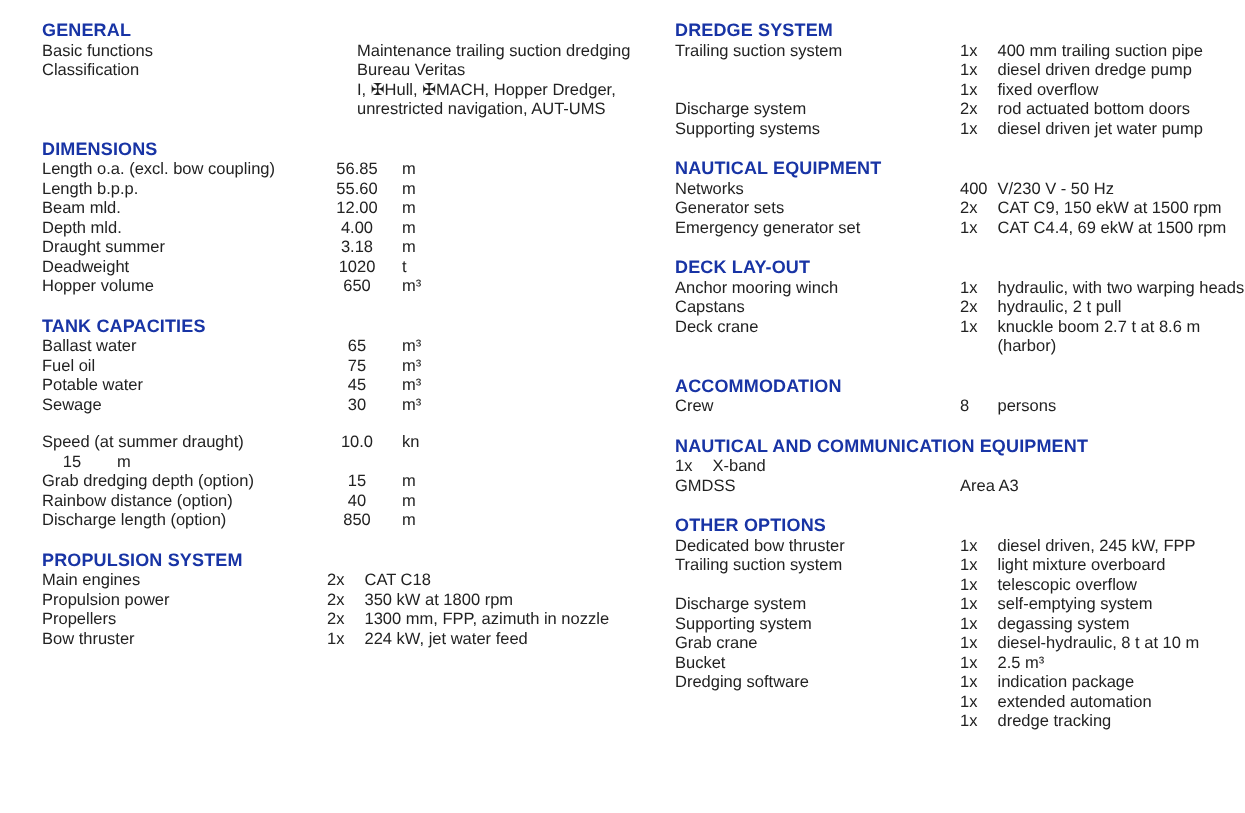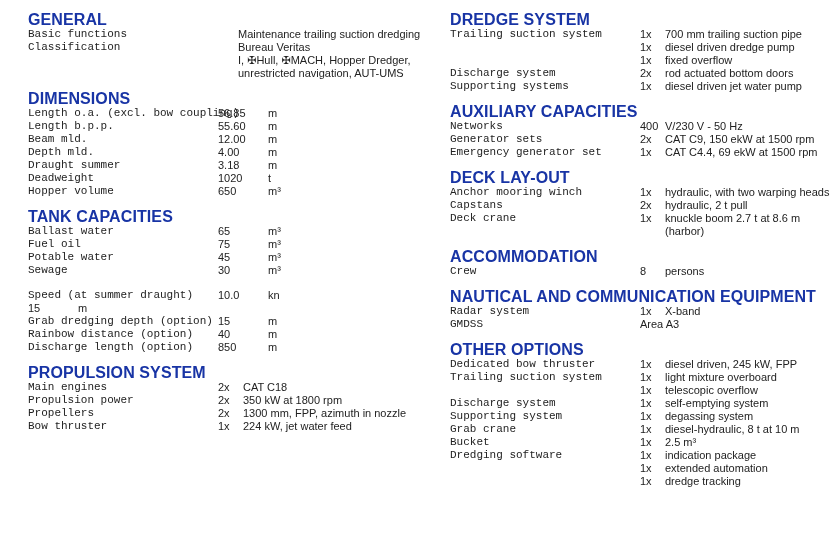--- a/index.html
+++ b/index.html
@@ -13,28 +13,28 @@
     font-size:11px;line-height:13px;color:var(--body-text);
   }
   .page{display:flex;padding:13px 0 0 28px;box-sizing:border-box;}
   .col{flex:none;}
   .col-left{width:422px;}
   .col-right{width:378px;}
   .section{margin:0;}
   .section + .section{margin-top:12px;}
   .section-title{
     margin:0 0 1px 0;
-    font-size:16px;line-height:14px;font-weight:bold;
+    font-size:12px;line-height:14px;font-weight:bold;
     color:var(--heading-blue);
     letter-spacing:0.1px;
   }
   .row{display:flex;align-items:flex-start;}
   .cell{display:block;}
-  .cell-label{width:190px;flex:none;white-space:nowrap;font-family:Liberation Mono, monospace;}
-  .cell-value{width:40px;flex:none;text-align:left;white-space:nowrap;}
+  .cell-label{width:190px;flex:none;white-space:nowrap;}
+  .cell-value{width:40px;flex:none;text-align:center;white-space:nowrap;}
   .cell-unit{flex:none;padding-left:10px;white-space:nowrap;}
   .cell-qty{width:25px;flex:none;white-space:nowrap;}
   .cell-desc{flex:1;white-space:nowrap;}
   .cell-desc-multi{flex:1;padding-left:20px;}
   .desc-line{white-space:nowrap;}
 </style>
 </head>
 <body>
 
 <div class="page">
@@ -166,21 +166,21 @@
           <span class="cell cell-desc">224 kW, jet water feed</span>
         </div>
       </section>
     </div>
   <div class="col col-right">
       <section class="section">
         <h2 class="section-title">DREDGE SYSTEM</h2>
         <div class="row">
           <span class="cell cell-label">Trailing suction system</span>
           <span class="cell cell-qty">1x</span>
-          <span class="cell cell-desc">700 mm trailing suction pipe</span>
+          <span class="cell cell-desc">400 mm trailing suction pipe</span>
         </div>
         <div class="row">
           <span class="cell cell-label"></span>
           <span class="cell cell-qty">1x</span>
           <span class="cell cell-desc">diesel driven dredge pump</span>
         </div>
         <div class="row">
           <span class="cell cell-label"></span>
           <span class="cell cell-qty">1x</span>
           <span class="cell cell-desc">fixed overflow</span>
@@ -190,21 +190,21 @@
           <span class="cell cell-qty">2x</span>
           <span class="cell cell-desc">rod actuated bottom doors</span>
         </div>
         <div class="row">
           <span class="cell cell-label">Supporting systems</span>
           <span class="cell cell-qty">1x</span>
           <span class="cell cell-desc">diesel driven jet water pump</span>
         </div>
       </section>
       <section class="section">
-        <h2 class="section-title">AUXILIARY CAPACITIES</h2>
+        <h2 class="section-title">NAUTICAL EQUIPMENT</h2>
         <div class="row">
           <span class="cell cell-label">Networks</span>
           <span class="cell cell-qty">400</span>
           <span class="cell cell-desc">V/230 V - 50 Hz</span>
         </div>
         <div class="row">
           <span class="cell cell-label">Generator sets</span>
           <span class="cell cell-qty">2x</span>
           <span class="cell cell-desc">CAT C9, 150 ekW at 1500 rpm</span>
         </div>
@@ -241,21 +241,20 @@
         <h2 class="section-title">ACCOMMODATION</h2>
         <div class="row">
           <span class="cell cell-label">Crew</span>
           <span class="cell cell-qty">8</span>
           <span class="cell cell-desc">persons</span>
         </div>
       </section>
       <section class="section">
         <h2 class="section-title">NAUTICAL AND COMMUNICATION EQUIPMENT</h2>
         <div class="row">
-          <span class="cell cell-label">Radar system</span>
           <span class="cell cell-qty">1x</span>
           <span class="cell cell-desc">X-band</span>
         </div>
         <div class="row">
           <span class="cell cell-label">GMDSS</span>
           <span class="cell cell-qty">Area A3</span>
           <span class="cell cell-desc"></span>
         </div>
       </section>
       <section class="section">

